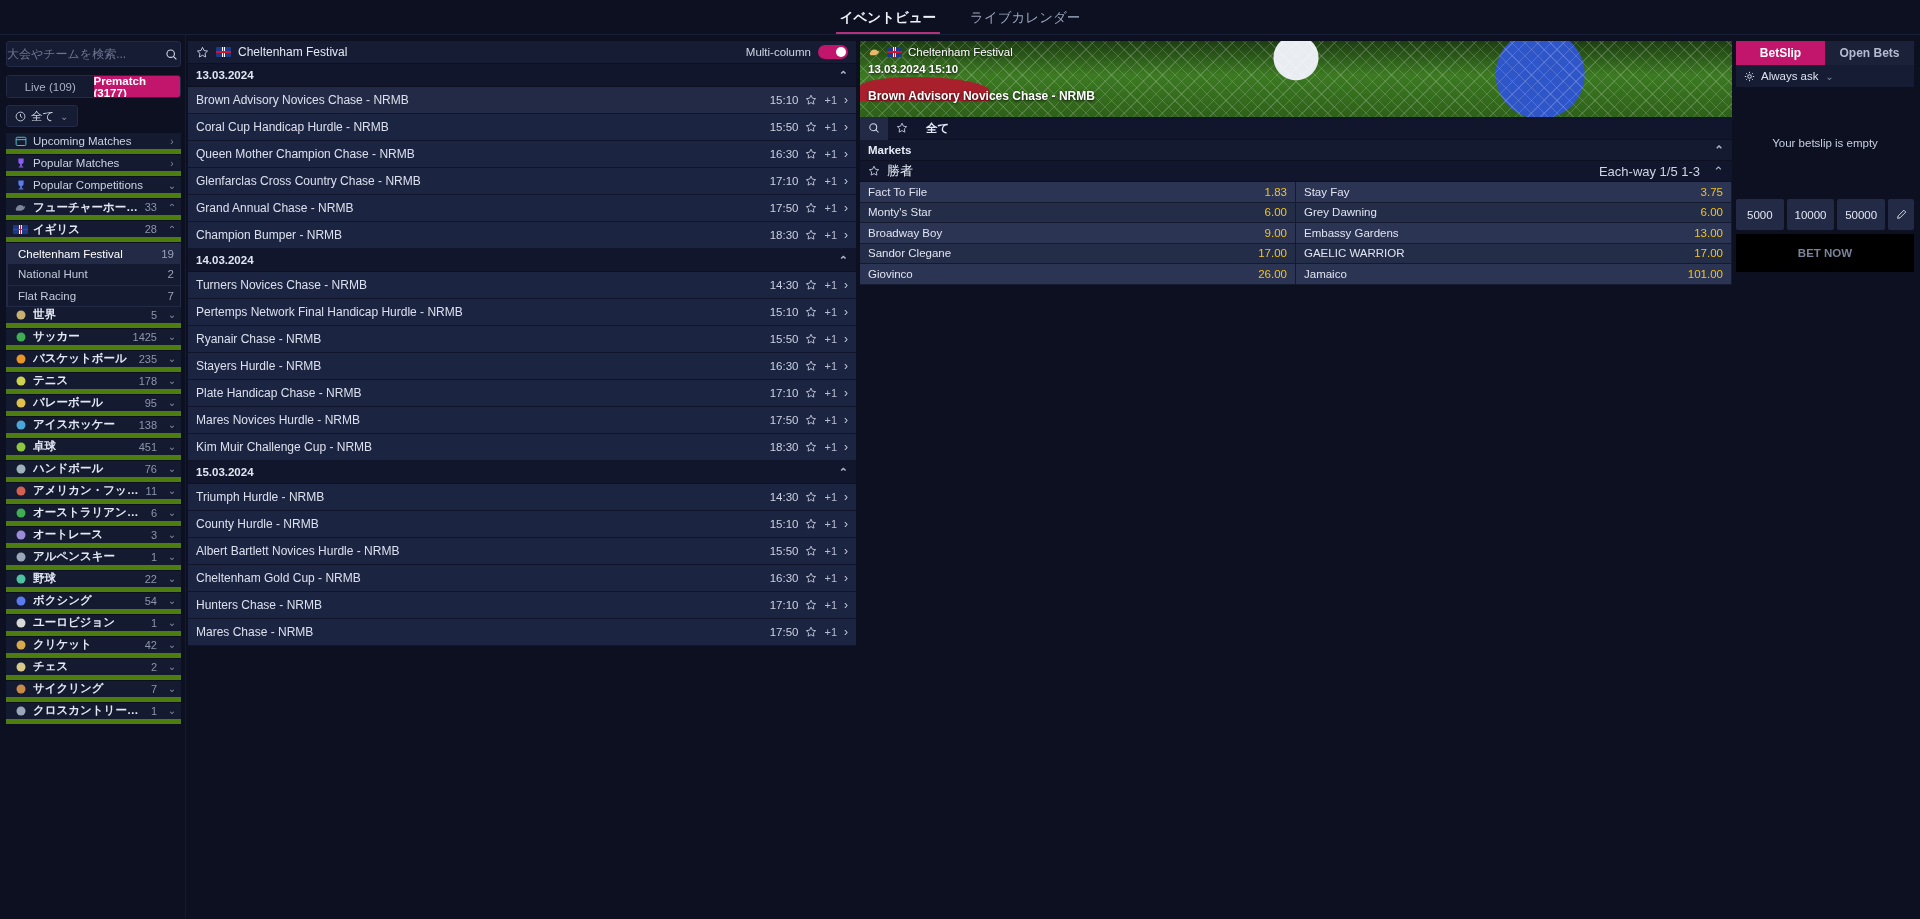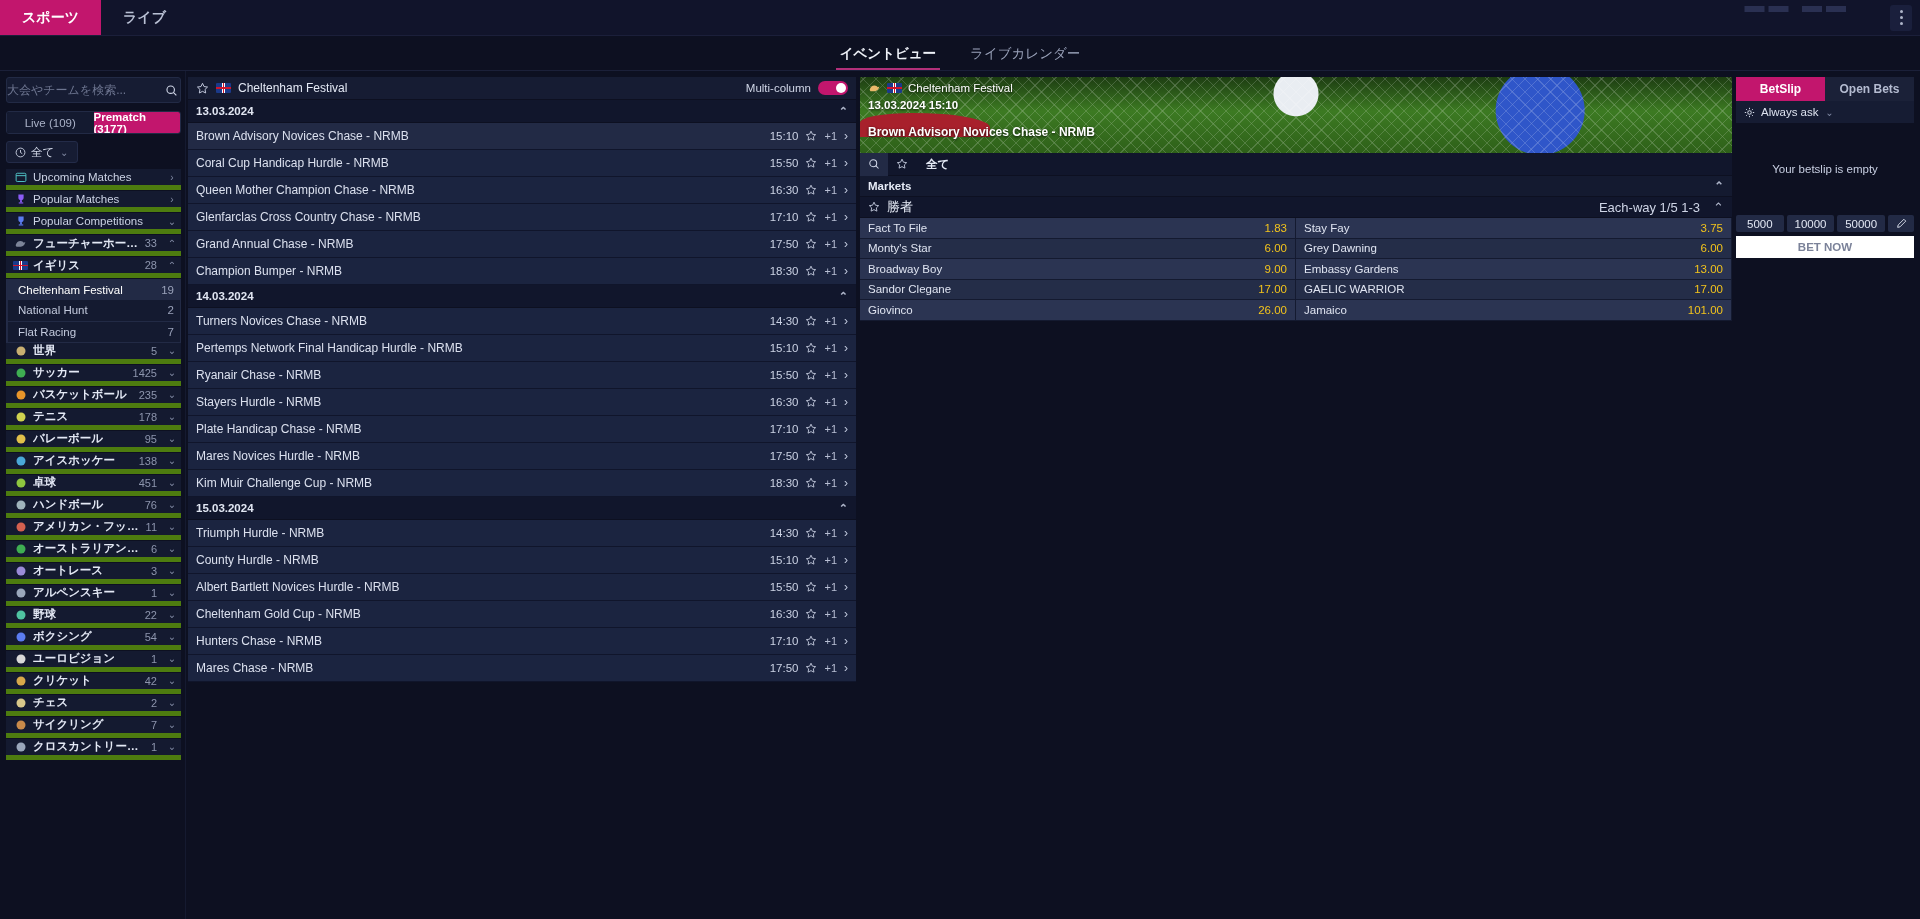--- a/index.html
+++ b/index.html
@@ -178,51 +178,35 @@
   .odd.d { background: #242d48; }
 
   
   .betslip { width: 186px; flex: 0 0 186px; padding: 6px 6px 0 2px; background: #0d1021; }
   .bs-tabs { display: flex; height: 24px; }
   .bs-tab { flex: 1; display: flex; align-items: center; justify-content: center;
     font-size: 12px; color: #b4bbd0; background: #1b2138; cursor: pointer; font-weight: 700; }
   .bs-tab.active { background: #c2166d; color: #fff; }
   .bs-always { display: flex; align-items: center; gap: 6px; height: 22px; padding: 0 8px;
     font-size: 11.5px; color: #dde2ef; background: #161c33; cursor: pointer; }
-  .bs-empty { height: 92px; display: flex; align-items: center; justify-content: center;
+  .bs-empty { height: 112px; display: flex; align-items: center; justify-content: center;
     font-size: 11.5px; color: #c8cfe2; background: #0d1021; }
   .bs-stakes { display: flex; gap: 3px; padding: 0 0 4px 0; }
-  .stake { flex: 1; height: 17px; display: flex; align-items: center; justify-content: center;
+  .stake { flex: 1; height: 31px; display: flex; align-items: center; justify-content: center;
     background: #222a45; font-size: 11.5px; color: #e2e7f3; cursor: pointer; border-radius: 2px; }
   .stake.pen { flex: 0 0 26px; }
-  .bet-now { height: 22px; display: flex; align-items: center; justify-content: center;
-    background: #ffffff; color: #7b8299; font-size: 11.5px; font-weight: 700; cursor: pointer; }
+  .bet-now { height: 38px; display: flex; align-items: center; justify-content: center;
+    background: #000000; color: #7b8299; font-size: 11.5px; font-weight: 700; cursor: pointer; }
   svg { display: block; }
 </style>
 </head>
 <body>
 
 <div class="app">
 
-  <div class="topbar">
-    <div class="topbar-tab active">
-      <span>スポーツ</span>
-    </div>
-    <div class="topbar-tab">
-      <span>ライブ</span>
-    </div>
-    <div class="ghost-num">▬▬ ▬▬</div>
-    <div class="topbar-right">
-      <div class="kebab">
-          <i></i>
-          <i></i>
-          <i></i>
-        </div>
-    </div>
-  </div>
 
   <div class="subnav">
     <div class="subnav-tab active">
       <span>イベントビュー</span>
     </div>
     <div class="subnav-tab">
       <span>ライブカレンダー</span>
     </div>
   </div>
 

